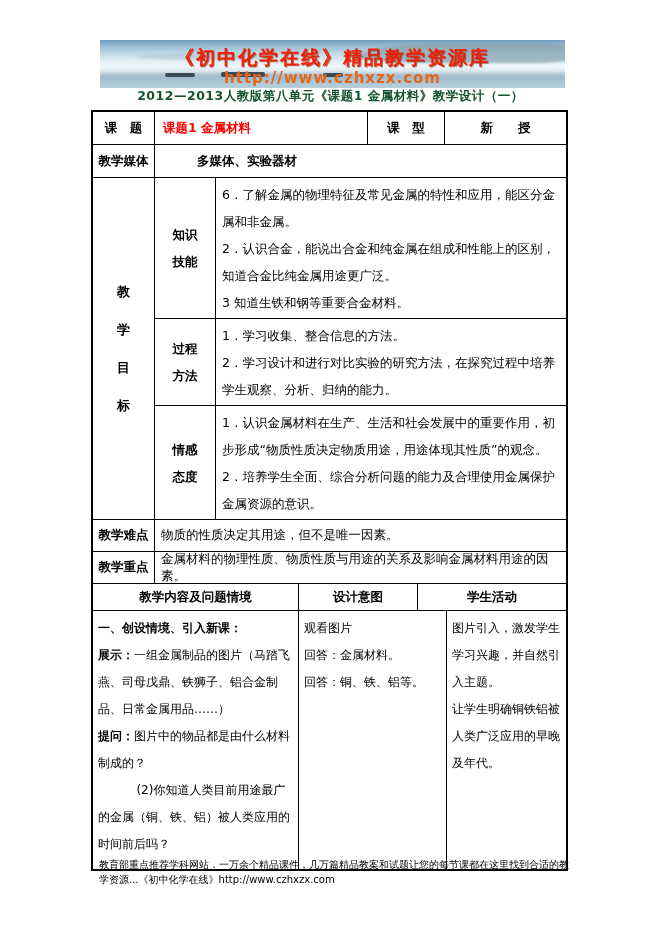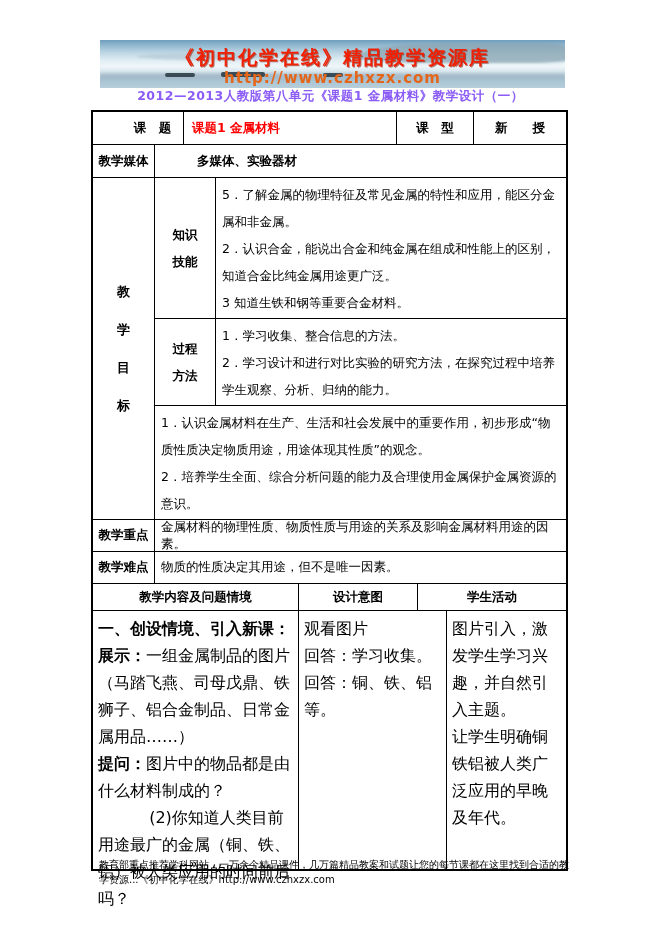--- a/index.html
+++ b/index.html
@@ -27,34 +27,34 @@
   .banner-title {
     margin-top:5px; font-size:19px; font-weight:bold; letter-spacing:2px;
     color:#f21f00; text-shadow:1px 1px 0 rgba(130,15,0,.55);
     font-family:"DejaVu Serif", serif; white-space:nowrap;
   }
   .banner-url { margin-top:-2px; font-size:15px; font-weight:bold; color:#e4661a; letter-spacing:1px; }
 
   
   .doc-title {
     position:absolute; left:0; top:88px; width:661px; text-align:center;
-    font-size:12.5px; font-weight:bold; color:#8b5cf6; letter-spacing:.5px;
+    font-size:12.5px; font-weight:bold; color:#14532d; letter-spacing:.5px;
   }
 
   
   .doc-table { position:absolute; left:91px; top:110px; width:477px; border:2px solid #000; background:#fff; }
   .trow { display:flex; border-bottom:1.5px solid #000; }
   .trow:last-child { border-bottom:none; }
   .tc { border-right:1.5px solid #000; font-size:12.5px; }
   .tc:last-child { border-right:none; }
   .lbl { display:flex; align-items:center; justify-content:center; font-weight:bold; text-align:center; }
   .vc { display:flex; align-items:center; }
 
   .w-lab { flex:0 0 62px; }
-  .r1 { height:33px;padding-left:29px; }
+  .r1 { height:33px; }
   .r1 .c-topic { flex:0 0 213px; padding-left:8px; color:#ff0000; font-weight:bold; }
   .r1 .c-type  { flex:0 0 77px; }
   .r1 .c-new   { flex:1; }
   .r2 { height:33px; }
   .r2 .c-media { flex:1; padding-left:42px; font-weight:bold; }
 
   .goals-col { flex:1; display:flex; flex-direction:column; }
   .goal-sub { display:flex; border-bottom:1.5px solid #000; }
   .goal-sub:last-child { border-bottom:none; }
   .goal-name { flex:0 0 61px; border-right:1.5px solid #000; display:flex; align-items:center; justify-content:center;
@@ -69,21 +69,21 @@
   .r-point { height:32px; }
   .r-point .vc { flex:1; padding-left:6px; }
 
   .r-chead { height:27px; }
   .r-chead .tc { display:flex; align-items:center; justify-content:center; font-weight:bold; font-size:12.5px; }
   .col-a { flex:0 0 206px; }
   .col-b { flex:0 0 148px; }
   .col-c { flex:1; }
 
   .r-content { height:258px; align-items:stretch; }
-  .r-content .tc { padding:4px 5px; line-height:27px; font-size:16px; }
+  .r-content .tc { padding:4px 5px; line-height:27px; font-size:12px; }
   .r-content p { margin:0; }
   .lead { font-weight:bold; }
   .indent2 { text-indent:3.2em; }
   .mt1 { margin-top:27px; }
   .mt2 { margin-top:54px; }
 
   
   .footer { position:absolute; left:99px; top:857px; width:472px; font-size:10px; line-height:15px; color:#000; }
 </style>
 </head>
@@ -124,71 +124,73 @@
       <div class="tc lbl w-lab goals-label">教
 学
 目
 标</div>
       <div class="goals-col">
 
         <div class="goal-sub sub-knowledge">
           <div class="goal-name">知识
 技能</div>
           <div class="goal-body">
-            <p>5．了解金属的物理特征及常见金属的特性和应用，能区分金属和非金属。</p>
+            <p>6．了解金属的物理特征及常见金属的特性和应用，能区分金属和非金属。</p>
             <p>2．认识合金，能说出合金和纯金属在组成和性能上的区别，知道合金比纯金属用途更广泛。</p>
             <p>3 知道生铁和钢等重要合金材料。</p>
           </div>
         </div>
 
         <div class="goal-sub sub-process">
           <div class="goal-name">过程
 方法</div>
           <div class="goal-body">
             <p>1．学习收集、整合信息的方法。</p>
             <p>2．学习设计和进行对比实验的研究方法，在探究过程中培养学生观察、分析、归纳的能力。</p>
           </div>
         </div>
 
         <div class="goal-sub sub-affect">
+          <div class="goal-name">情感
+态度</div>
           <div class="goal-body">
             <p>1．认识金属材料在生产、生活和社会发展中的重要作用，初步形成“物质性质决定物质用途，用途体现其性质”的观念。</p>
             <p>2．培养学生全面、综合分析问题的能力及合理使用金属保护金属资源的意识。</p>
           </div>
         </div>
 
       </div>
     </div>
 
     <div class="trow r-point">
+      <div class="tc lbl w-lab">教学难点</div>
+      <div class="tc vc">物质的性质决定其用途，但不是唯一因素。</div>
+    </div>
+
+    <div class="trow r-point">
       <div class="tc lbl w-lab">教学重点</div>
       <div class="tc vc">金属材料的物理性质、物质性质与用途的关系及影响金属材料用途的因素。</div>
-    </div>
-
-    <div class="trow r-point">
-      <div class="tc lbl w-lab">教学难点</div>
-      <div class="tc vc">物质的性质决定其用途，但不是唯一因素。</div>
     </div>
 
     <div class="trow r-chead">
       <div class="tc col-a">教学内容及问题情境</div>
       <div class="tc col-c">设计意图</div>
       <div class="tc col-b">学生活动</div>
     </div>
 
     <div class="trow r-content">
       <div class="tc col-a">
         <p class="lead">一、创设情境、引入新课：</p>
         <p><span class="lead">展示：</span><span>一组金属制品的图片（马踏飞燕、司母戊鼎、铁狮子、铝合金制品、日常金属用品……）</span></p>
         <p><span class="lead">提问：</span><span>图片中的物品都是由什么材料制成的？</span></p>
         <p class="indent2">(2)你知道人类目前用途最广的金属（铜、铁、铝）被人类应用的时间前后吗？</p>
       </div>
       <div class="tc col-b">
         <p class="mt1">观看图片</p>
-        <p class="mt2">回答：学习收集。</p>
+        <p class="mt2">回答：金属材料。</p>
         <p>回答：铜、铁、铝等。</p>
       </div>
       <div class="tc col-c">
         <p class="mt1">图片引入，激发学生学习兴趣，并自然引入主题。</p>
         <p class="mt2">让学生明确铜铁铝被人类广泛应用的早晚及年代。</p>
       </div>
     </div>
 
   </div>
 

